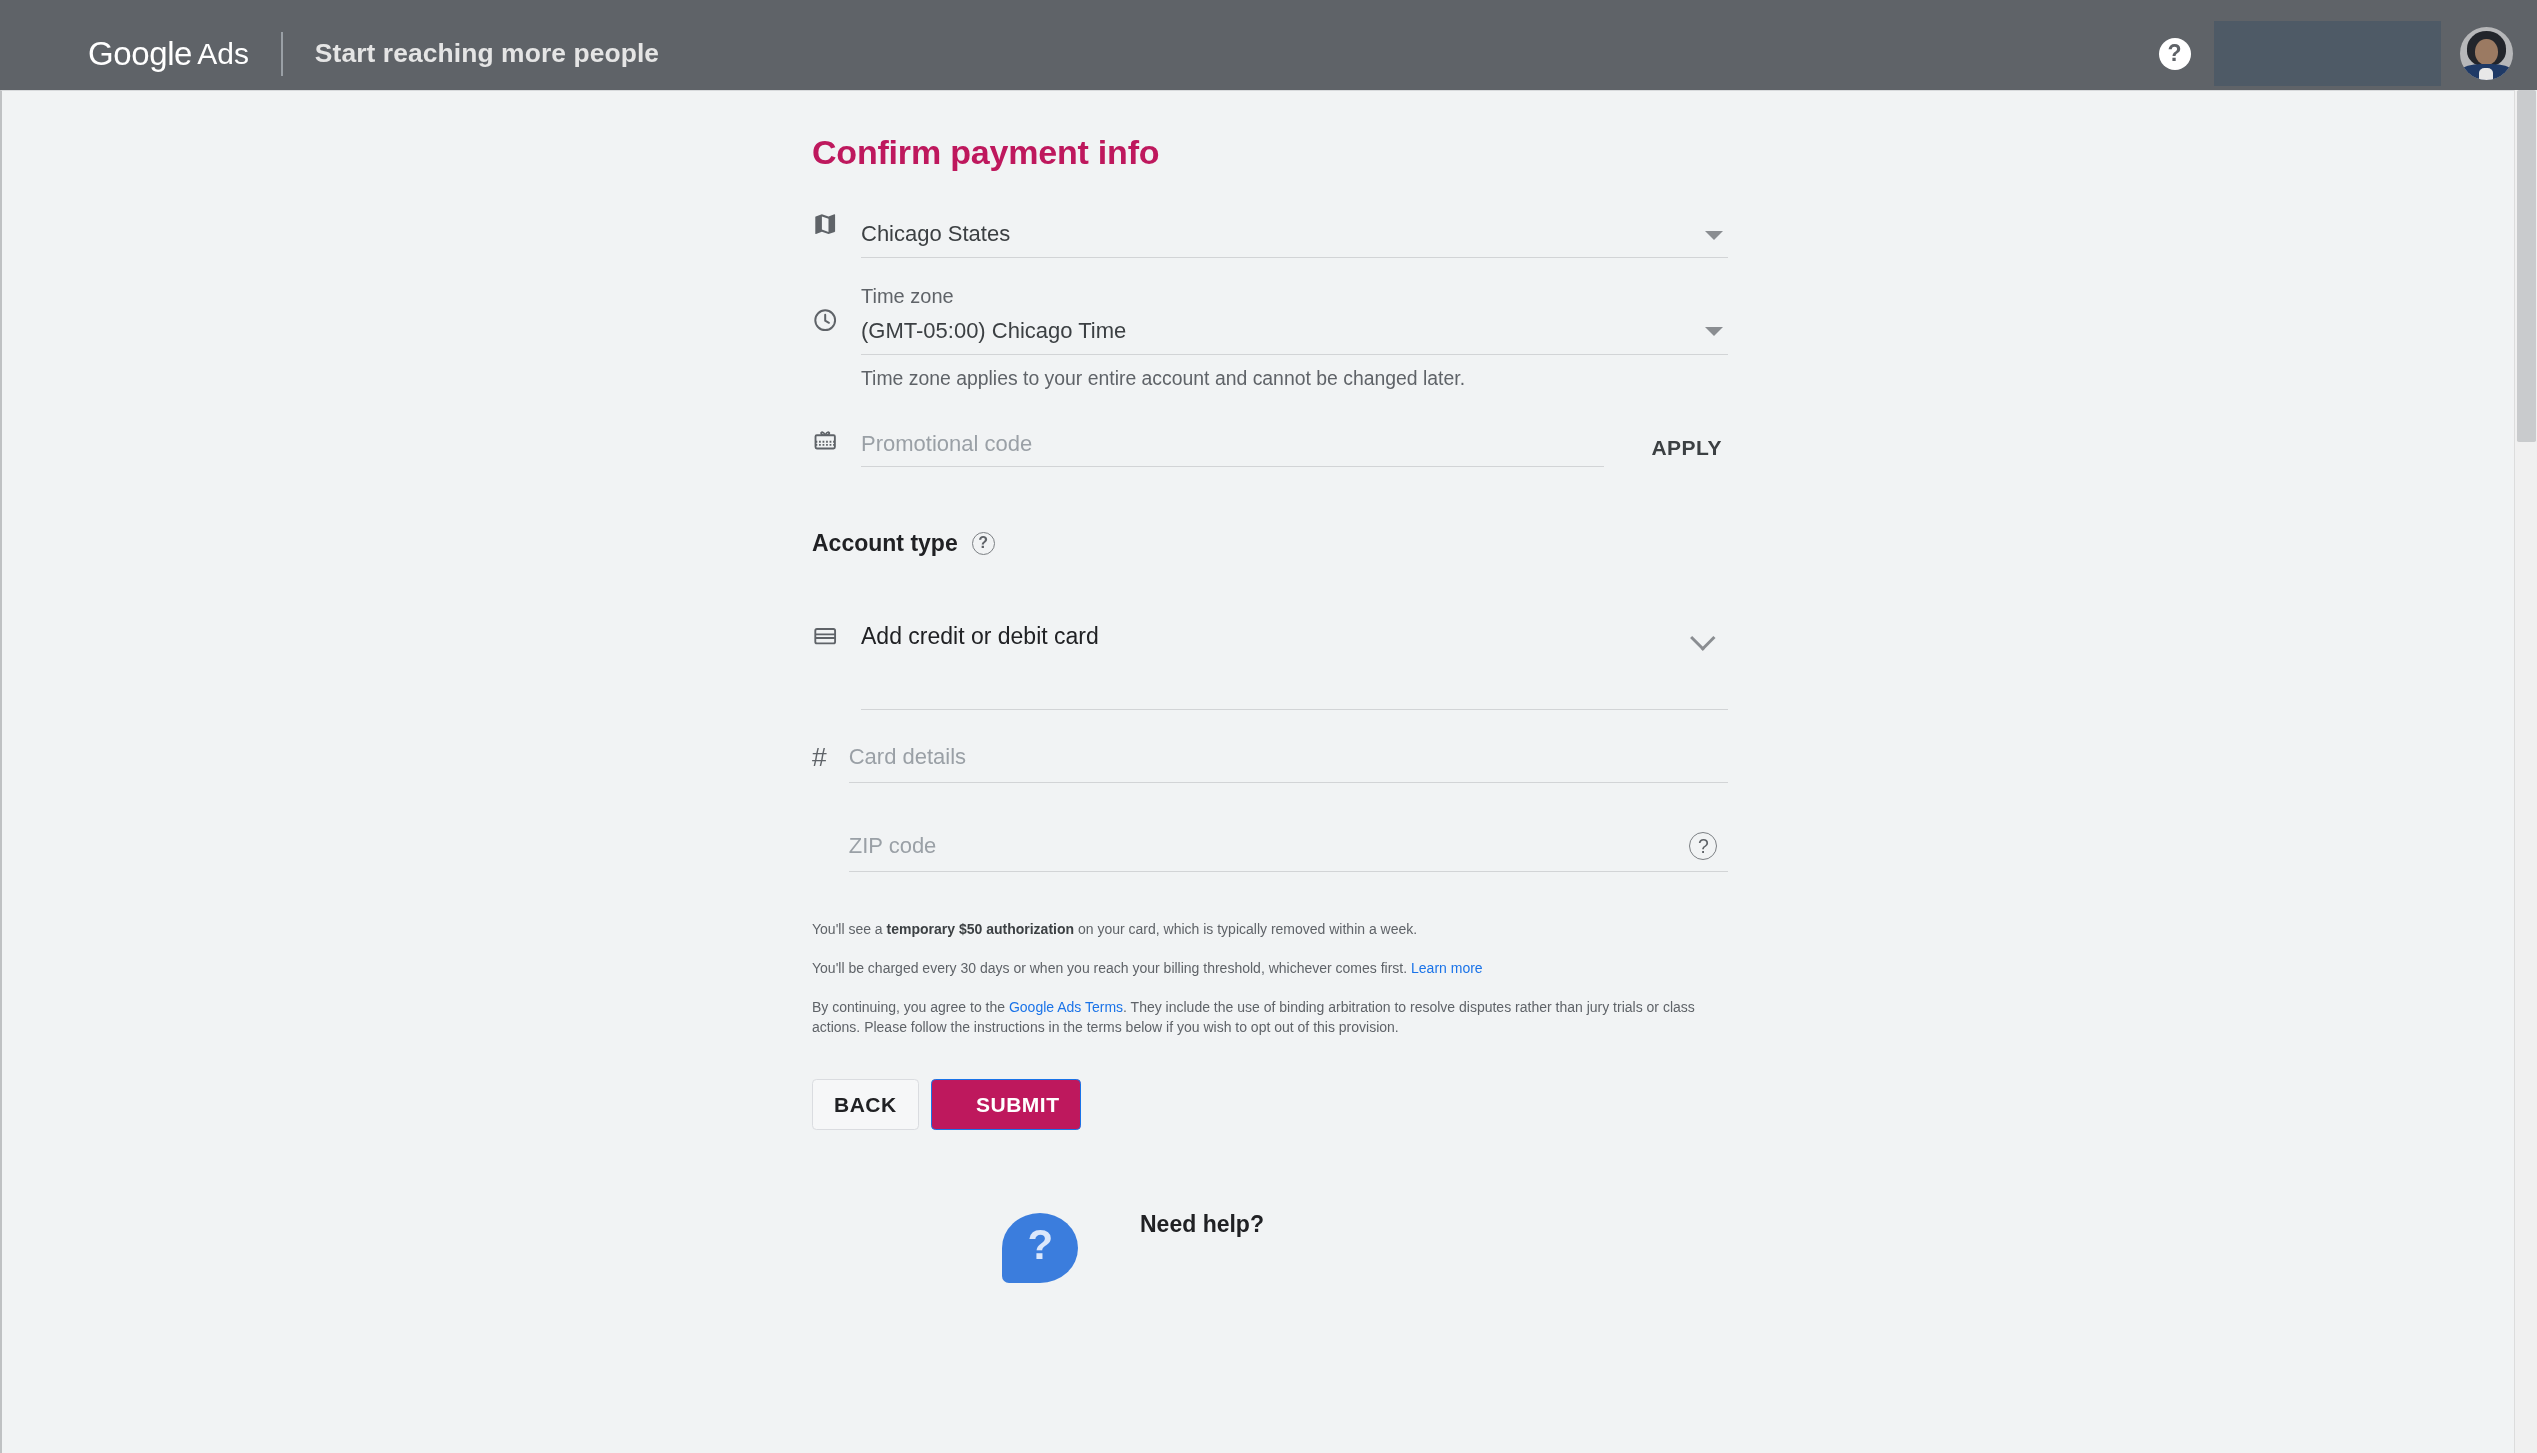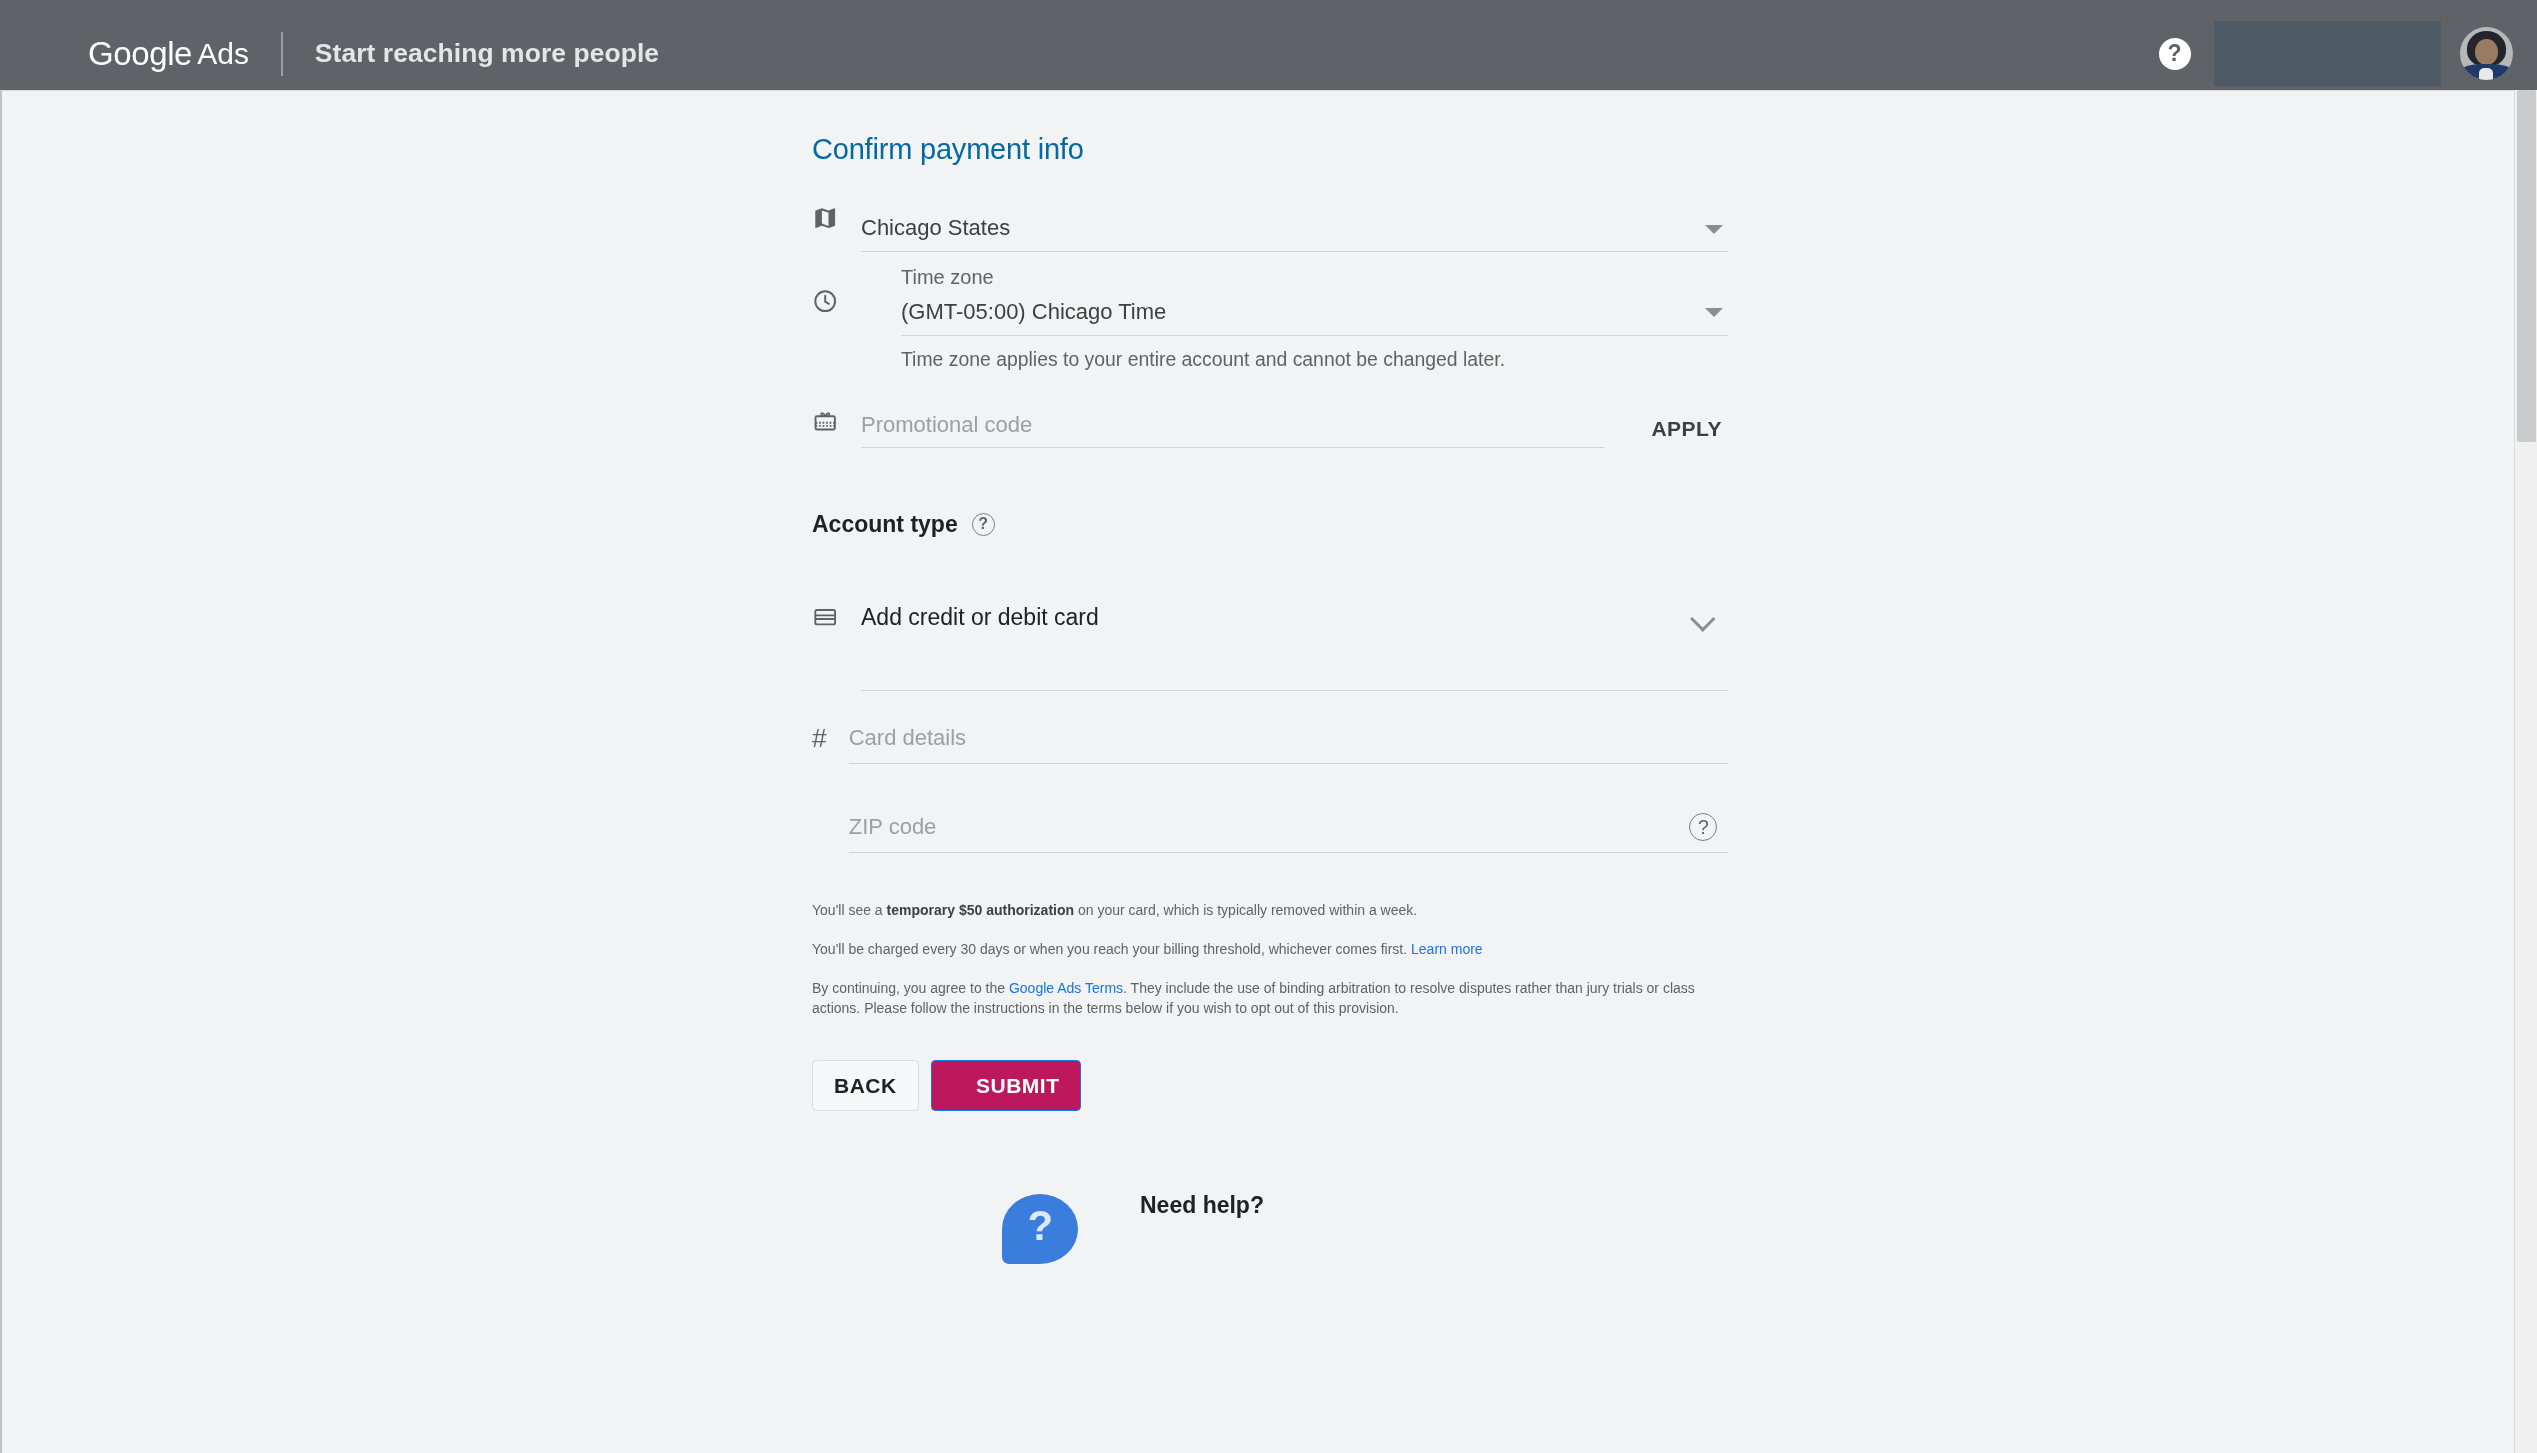--- a/index.html
+++ b/index.html
@@ -89,21 +89,21 @@
   }
 
   .content {
     position: relative;
     width: 916px;
     margin: 0 auto;
     padding-top: 42px;
   }
 
   .page-title {
-    font-size: 29px; font-weight: 400; color: #0369a1;
+    font-size: 34px; font-weight: 700; color: #be185d;
     margin: 0 0 39px 0; letter-spacing: -0.2px;
   }
 
   
   .field-row { display: flex; align-items: flex-start; position: relative; }
   .lead-icon {
     width: 49px; flex: 0 0 49px;
     display: flex; align-items: center; justify-content: flex-start;
     color: #5f6368;
   }
@@ -256,21 +256,21 @@
         </svg>
       </div>
       <div class="field-col underline">
         <div class="select-line">
           <span class="select-value">Chicago States</span>
           <span class="caret"></span>
         </div>
       </div>
     </div>
 
-    <div class="field-row" style="margin-top:10px;gap:40px;">
+    <div class="field-row" style="margin-top:23px;">
       <div class="lead-icon" style="padding-top:26.4px;">
         <svg width="26.4" height="26.4" viewBox="0 0 24 24" fill="none" stroke="#5f6368" stroke-width="1.8" aria-hidden="true">
           <circle cx="12" cy="12" r="9"></circle>
           <path d="M12 7v5.4l3.4 2" stroke-linecap="round"></path>
         </svg>
       </div>
       <div class="field-col">
         <div class="small-label">Time zone</div>
         <div class="underline">
           <div class="select-line">

